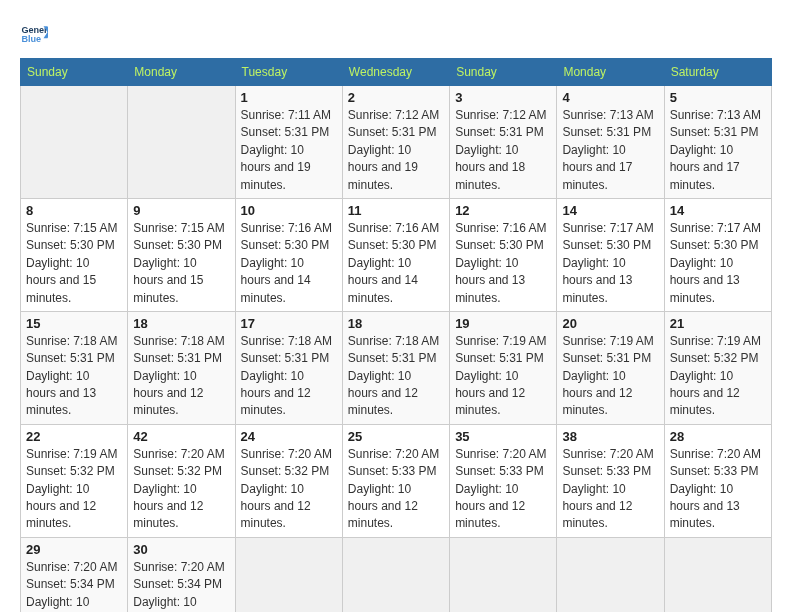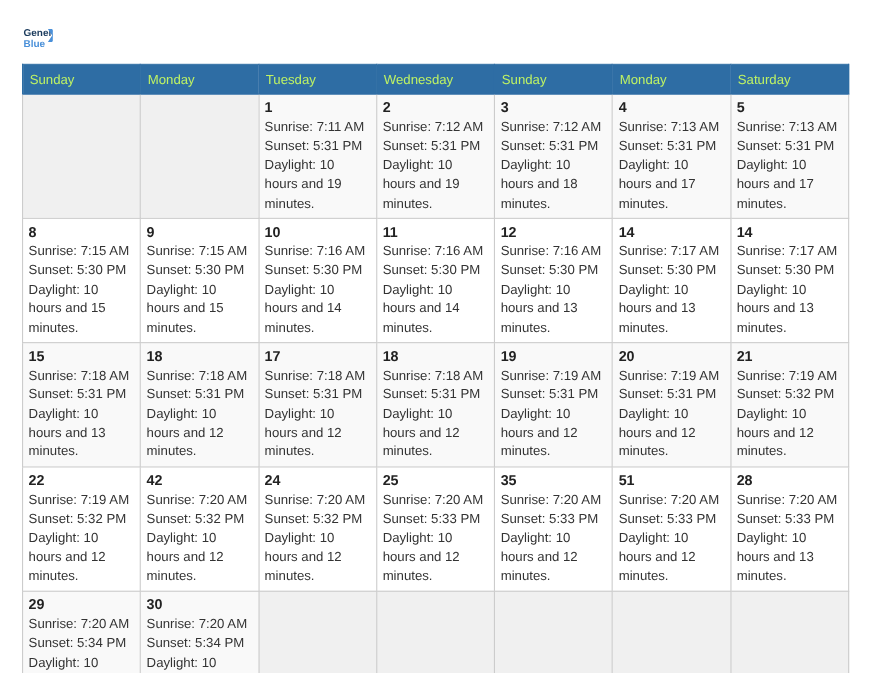--- a/index.html
+++ b/index.html
@@ -219,21 +219,21 @@
         </td>
         <td>
           <span class="day-num">25</span>
           <div class="day-info">Sunrise: 7:20 AM<br>Sunset: 5:33 PM<br>Daylight: 10 hours and 12 minutes.</div>
         </td>
         <td>
           <span class="day-num">35</span>
           <div class="day-info">Sunrise: 7:20 AM<br>Sunset: 5:33 PM<br>Daylight: 10 hours and 12 minutes.</div>
         </td>
         <td>
-          <span class="day-num">51</span>
+          <span class="day-num">38</span>
           <div class="day-info">Sunrise: 7:20 AM<br>Sunset: 5:33 PM<br>Daylight: 10 hours and 12 minutes.</div>
         </td>
         <td>
           <span class="day-num">28</span>
           <div class="day-info">Sunrise: 7:20 AM<br>Sunset: 5:33 PM<br>Daylight: 10 hours and 13 minutes.</div>
         </td>
       </tr>
       <tr>
         <td>
           <span class="day-num">29</span>

